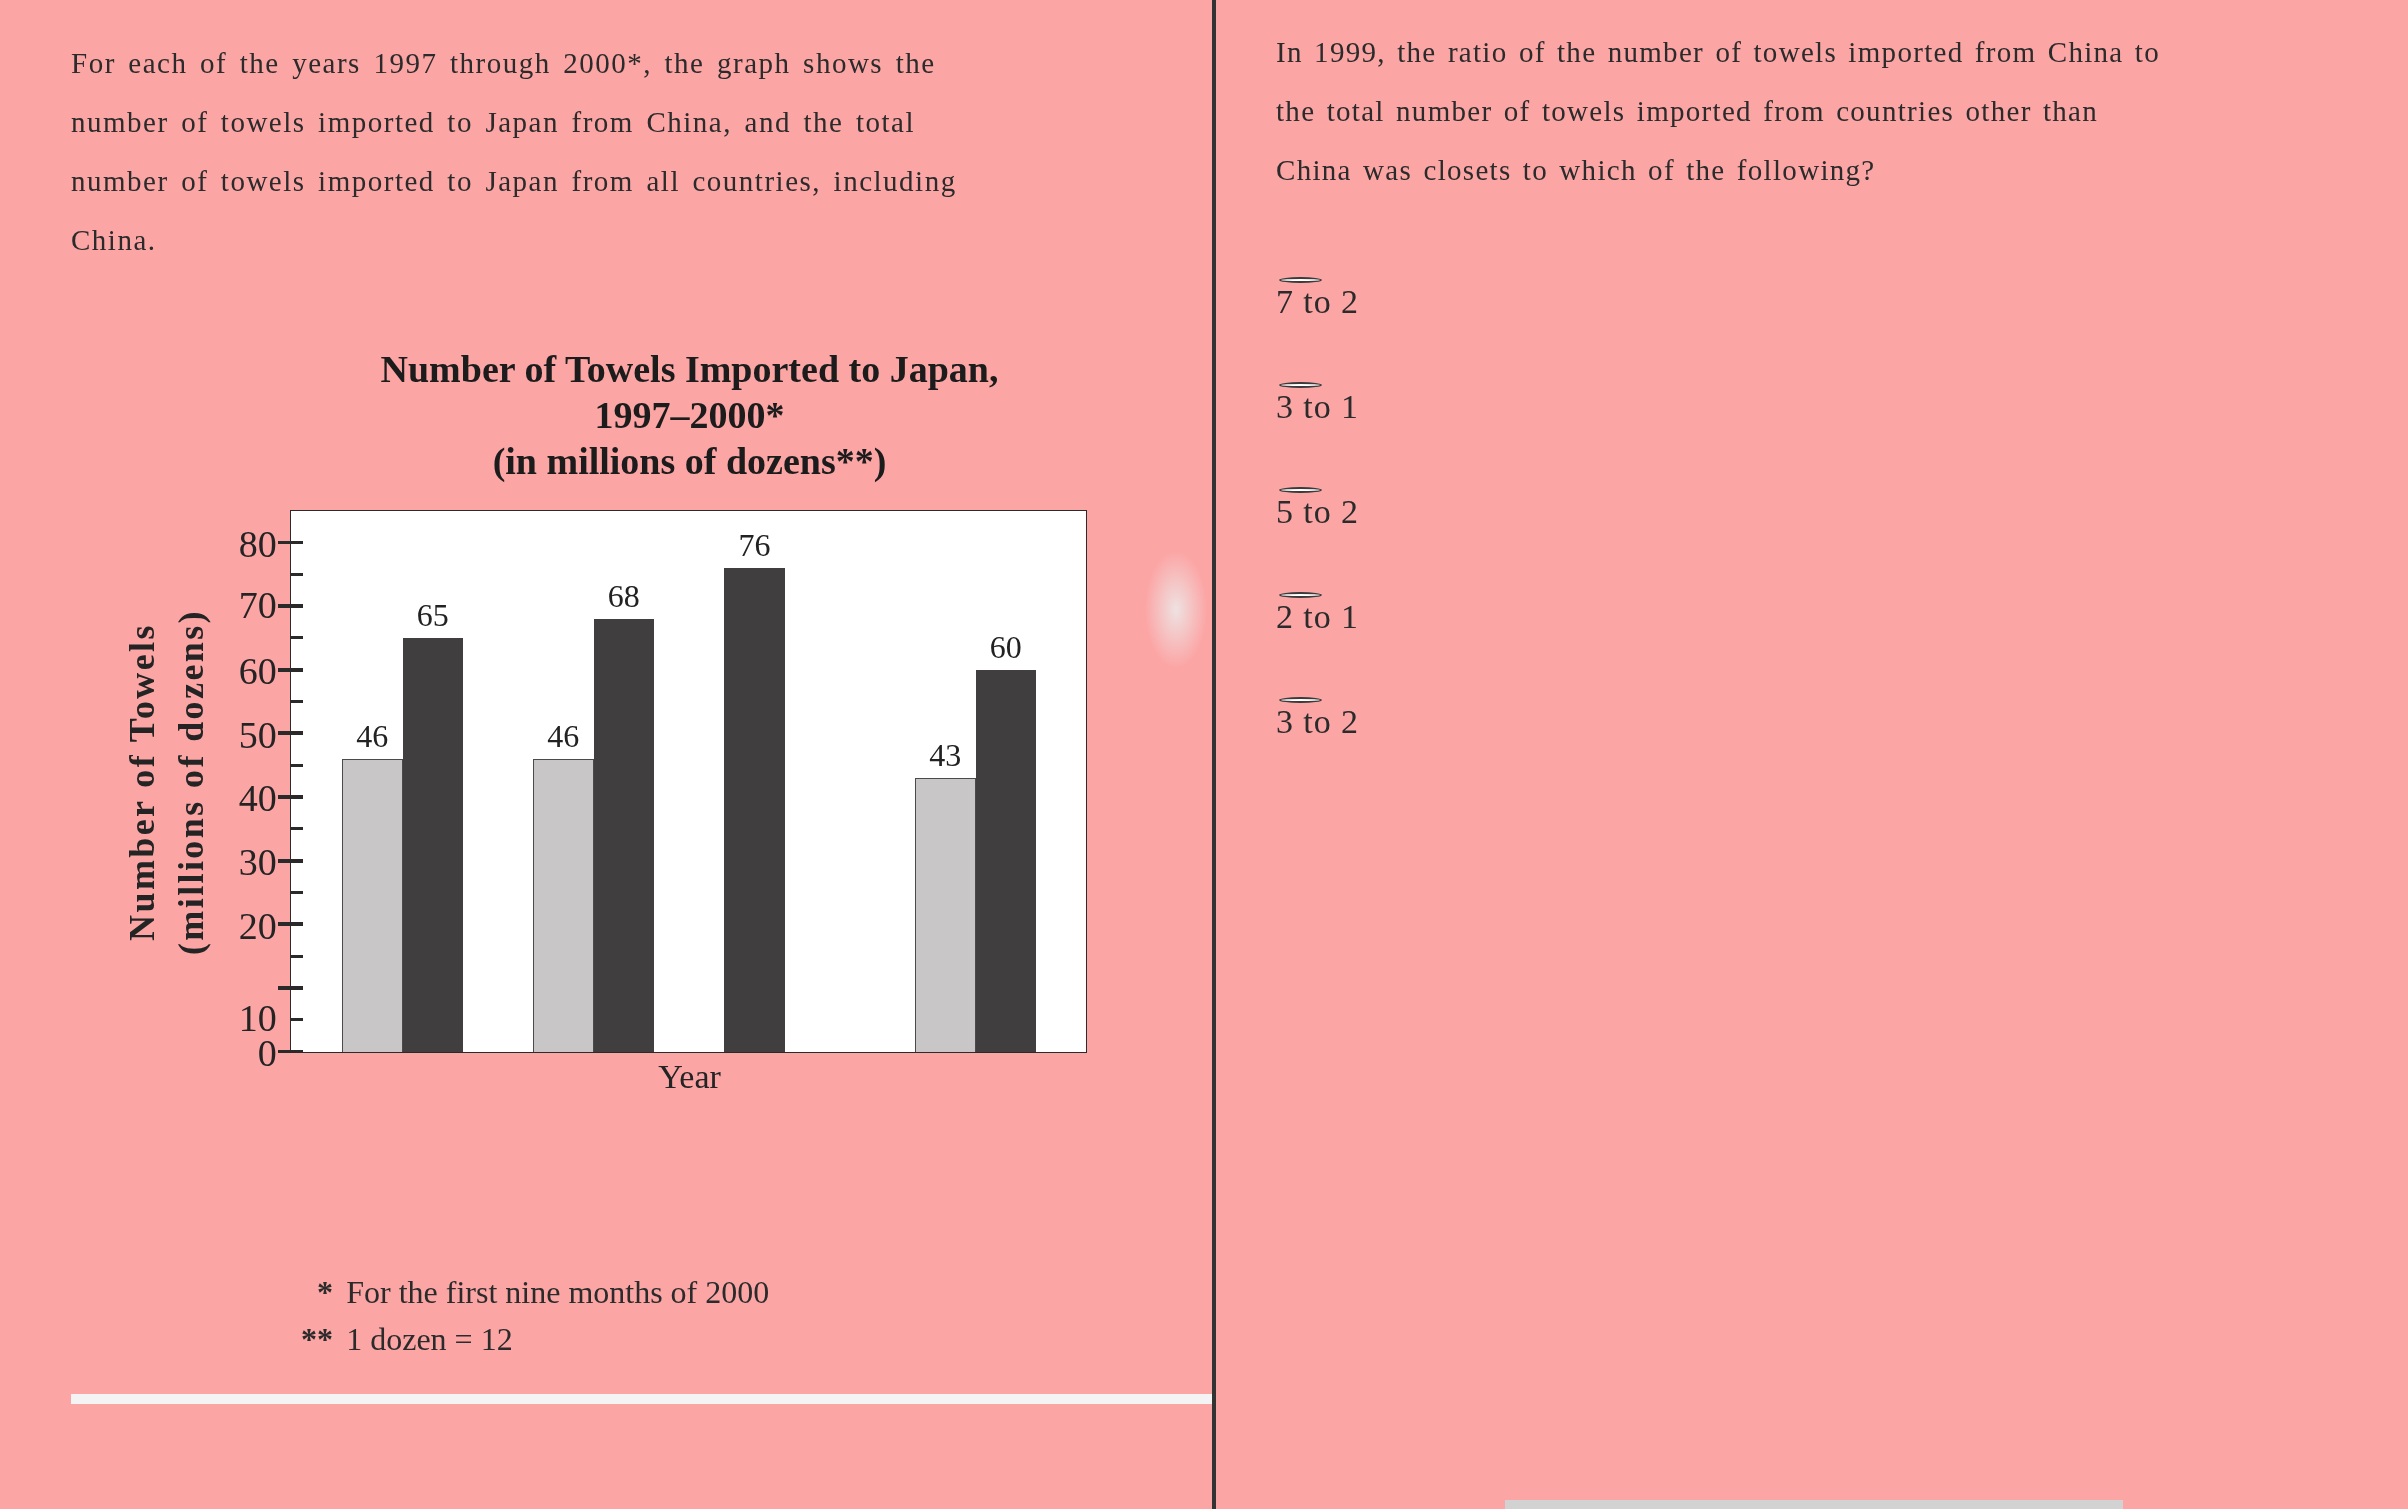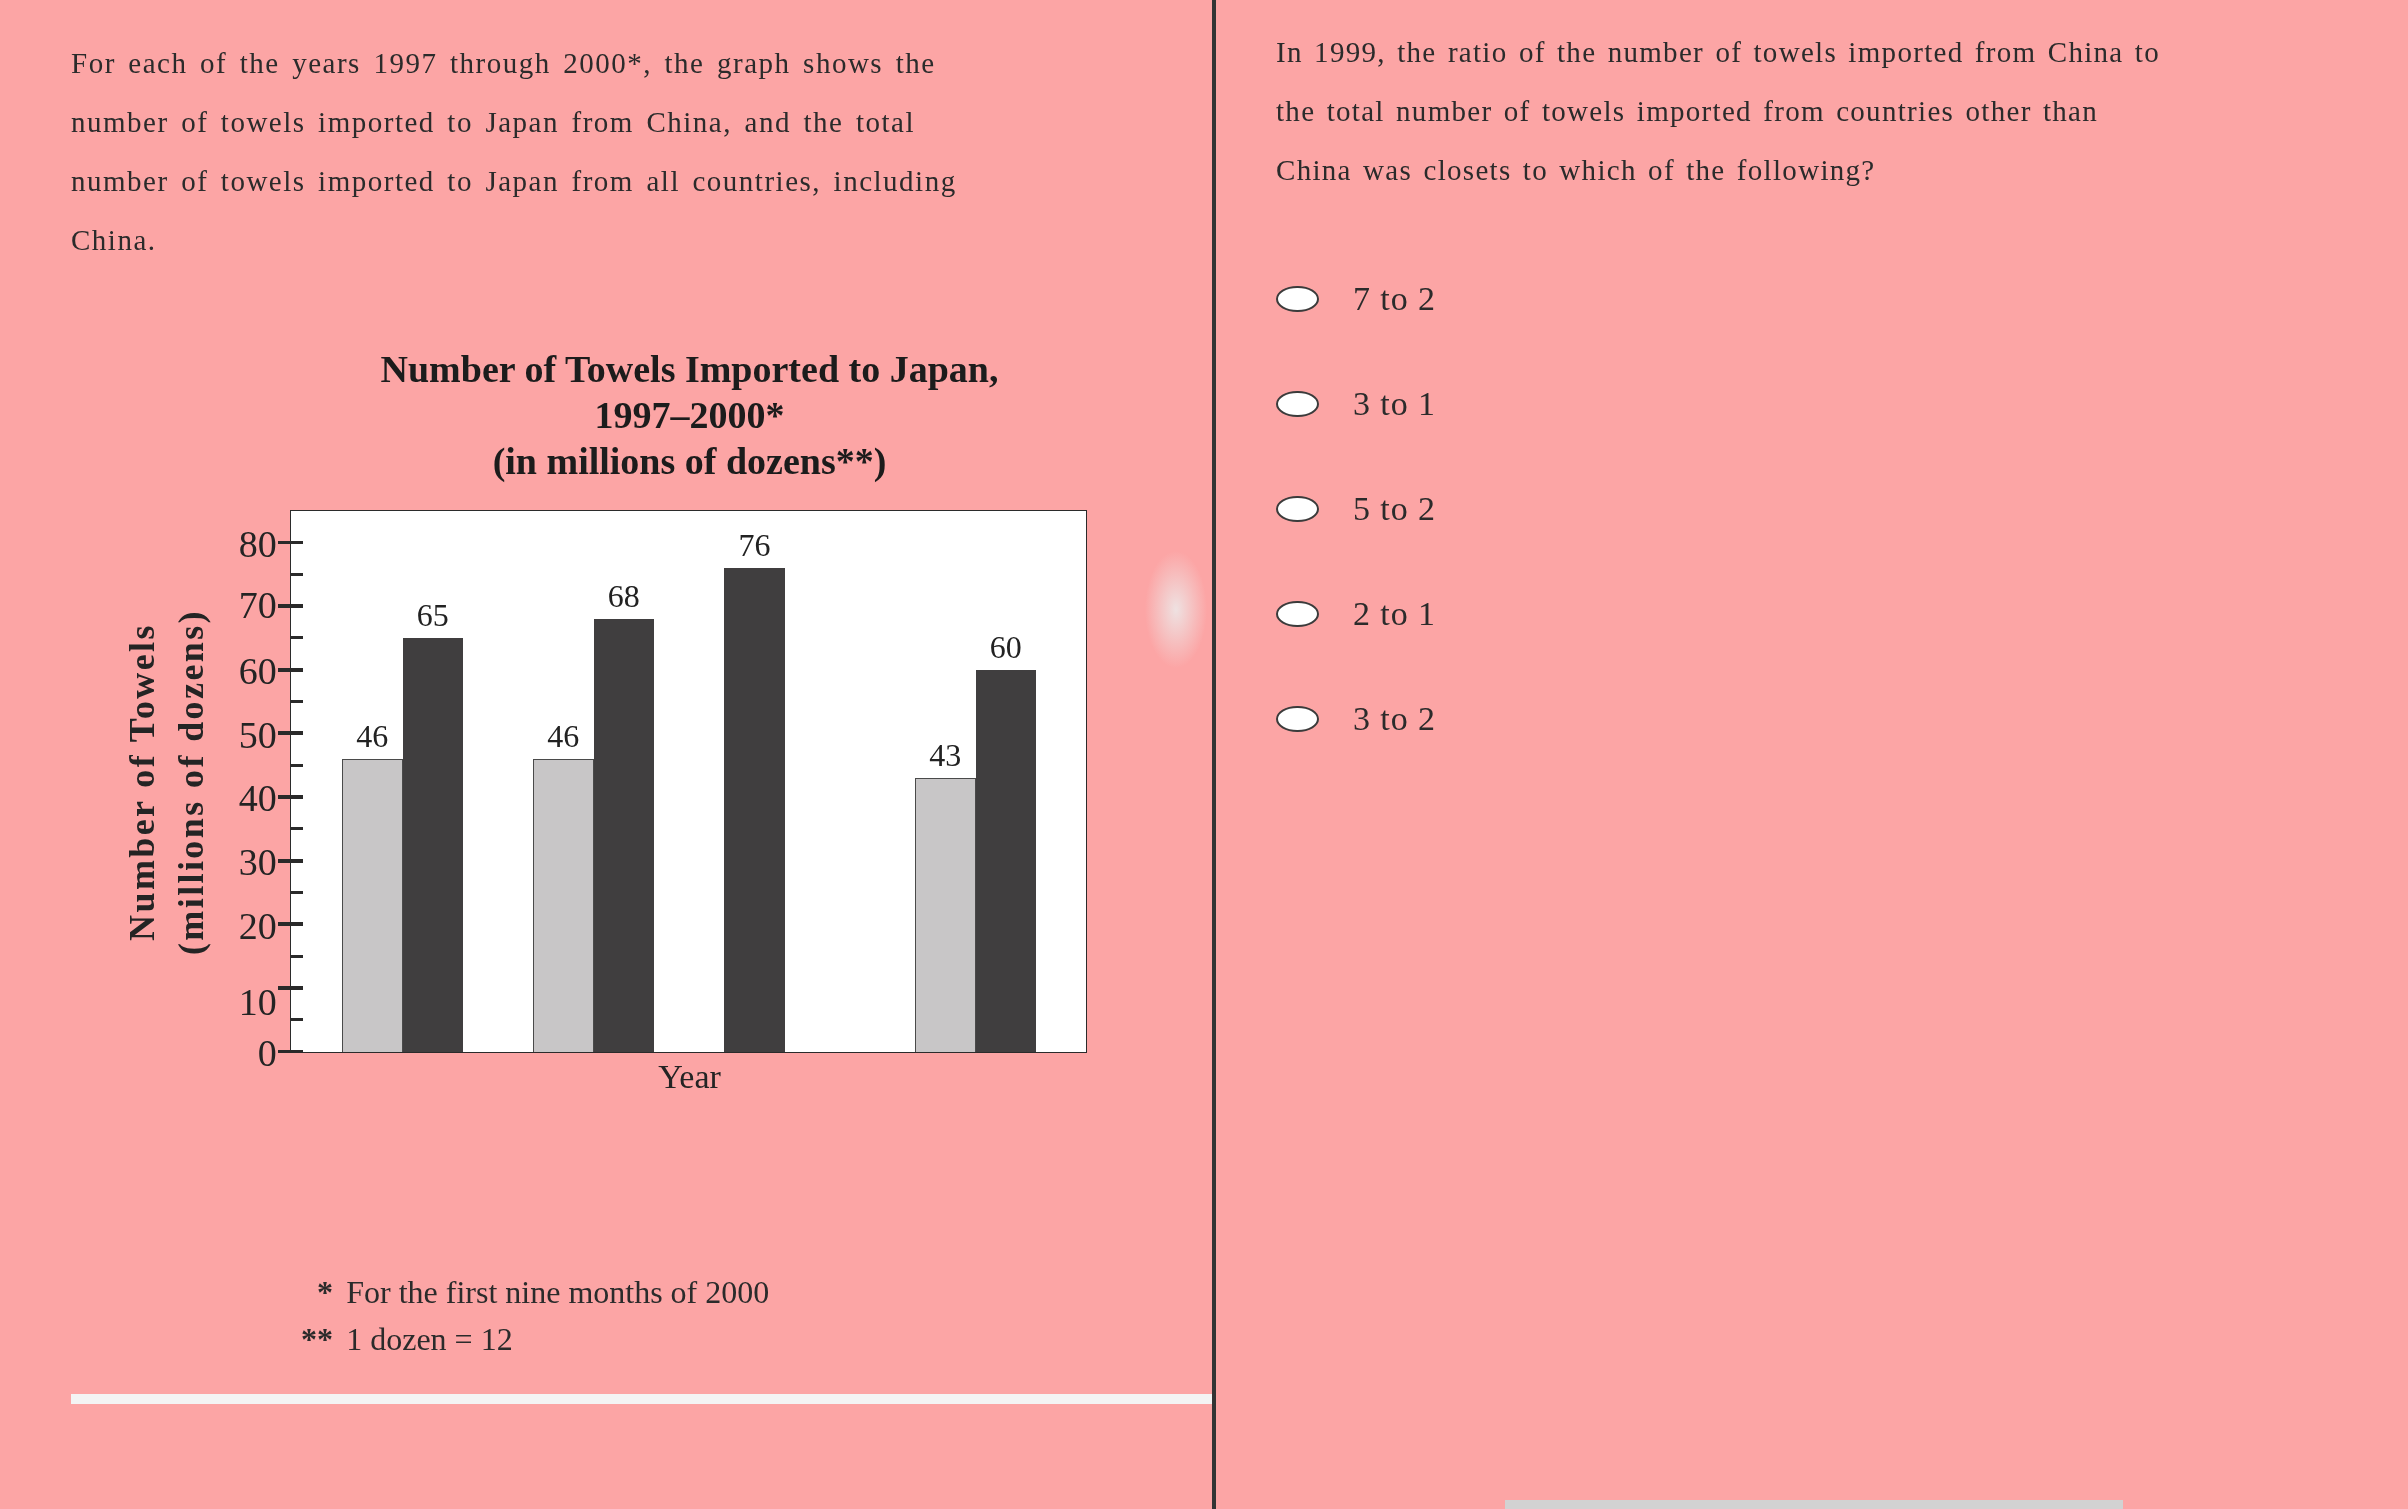--- a/index.html
+++ b/index.html
@@ -115,20 +115,21 @@
   
   .question {
     position:absolute; left:1276px; top:23px; width:1107px;
     font-size:29px; line-height:59px; white-space:pre-line;
     letter-spacing:1.3px; word-spacing:2.8px; color:#2b2b2b;
   }
   .options { position:absolute; left:1276px; top:277px; }
   .option-row {
     display:flex; align-items:center; height:44px; margin-bottom:61px;
     cursor:pointer;
+    flex-direction:column;
   }
   .radio {
     width:43px; height:26.5px; box-sizing:border-box;
     border:2.8px solid #3b3b3b; border-radius:50%;
     margin-right:34px; background:#ffffff;
   }
   .option-label { font-size:34px; color:#2b2b2b; letter-spacing:0.9px; }
 
   .h-scrollbar-thumb {
     position:absolute; left:1505px; top:1500px; width:618px; height:9.5px;
@@ -151,21 +152,21 @@
 (in millions of dozens**)</div>
 
     <div class="chart-body">
       <div class="ylabel-rot">
         <div class="rot">Number of Towels
 (millions of dozens)</div>
       </div>
 
       <div class="axis-col" id="y-axis-col">
           <div class="y-tick-label" style="top: 543px;">0</div>
-          <div class="y-tick-label" style="top: 492px; text-align: center;">10</div>
+          <div class="y-tick-label" style="top: 508px; text-align: center;">10</div>
           <div class="y-tick-label" style="top: 416px;">20</div>
           <div class="y-tick-label" style="top: 352px;">30</div>
           <div class="y-tick-label" style="top: 288px;">40</div>
           <div class="y-tick-label" style="top: 225px;">50</div>
           <div class="y-tick-label" style="top: 161px;">60</div>
           <div class="y-tick-label" style="top: 95px; margin-left: 20px;">70</div>
           <div class="y-tick-label" style="top: 34px;">80</div>
         </div>
 
       <div class="plot-col">

